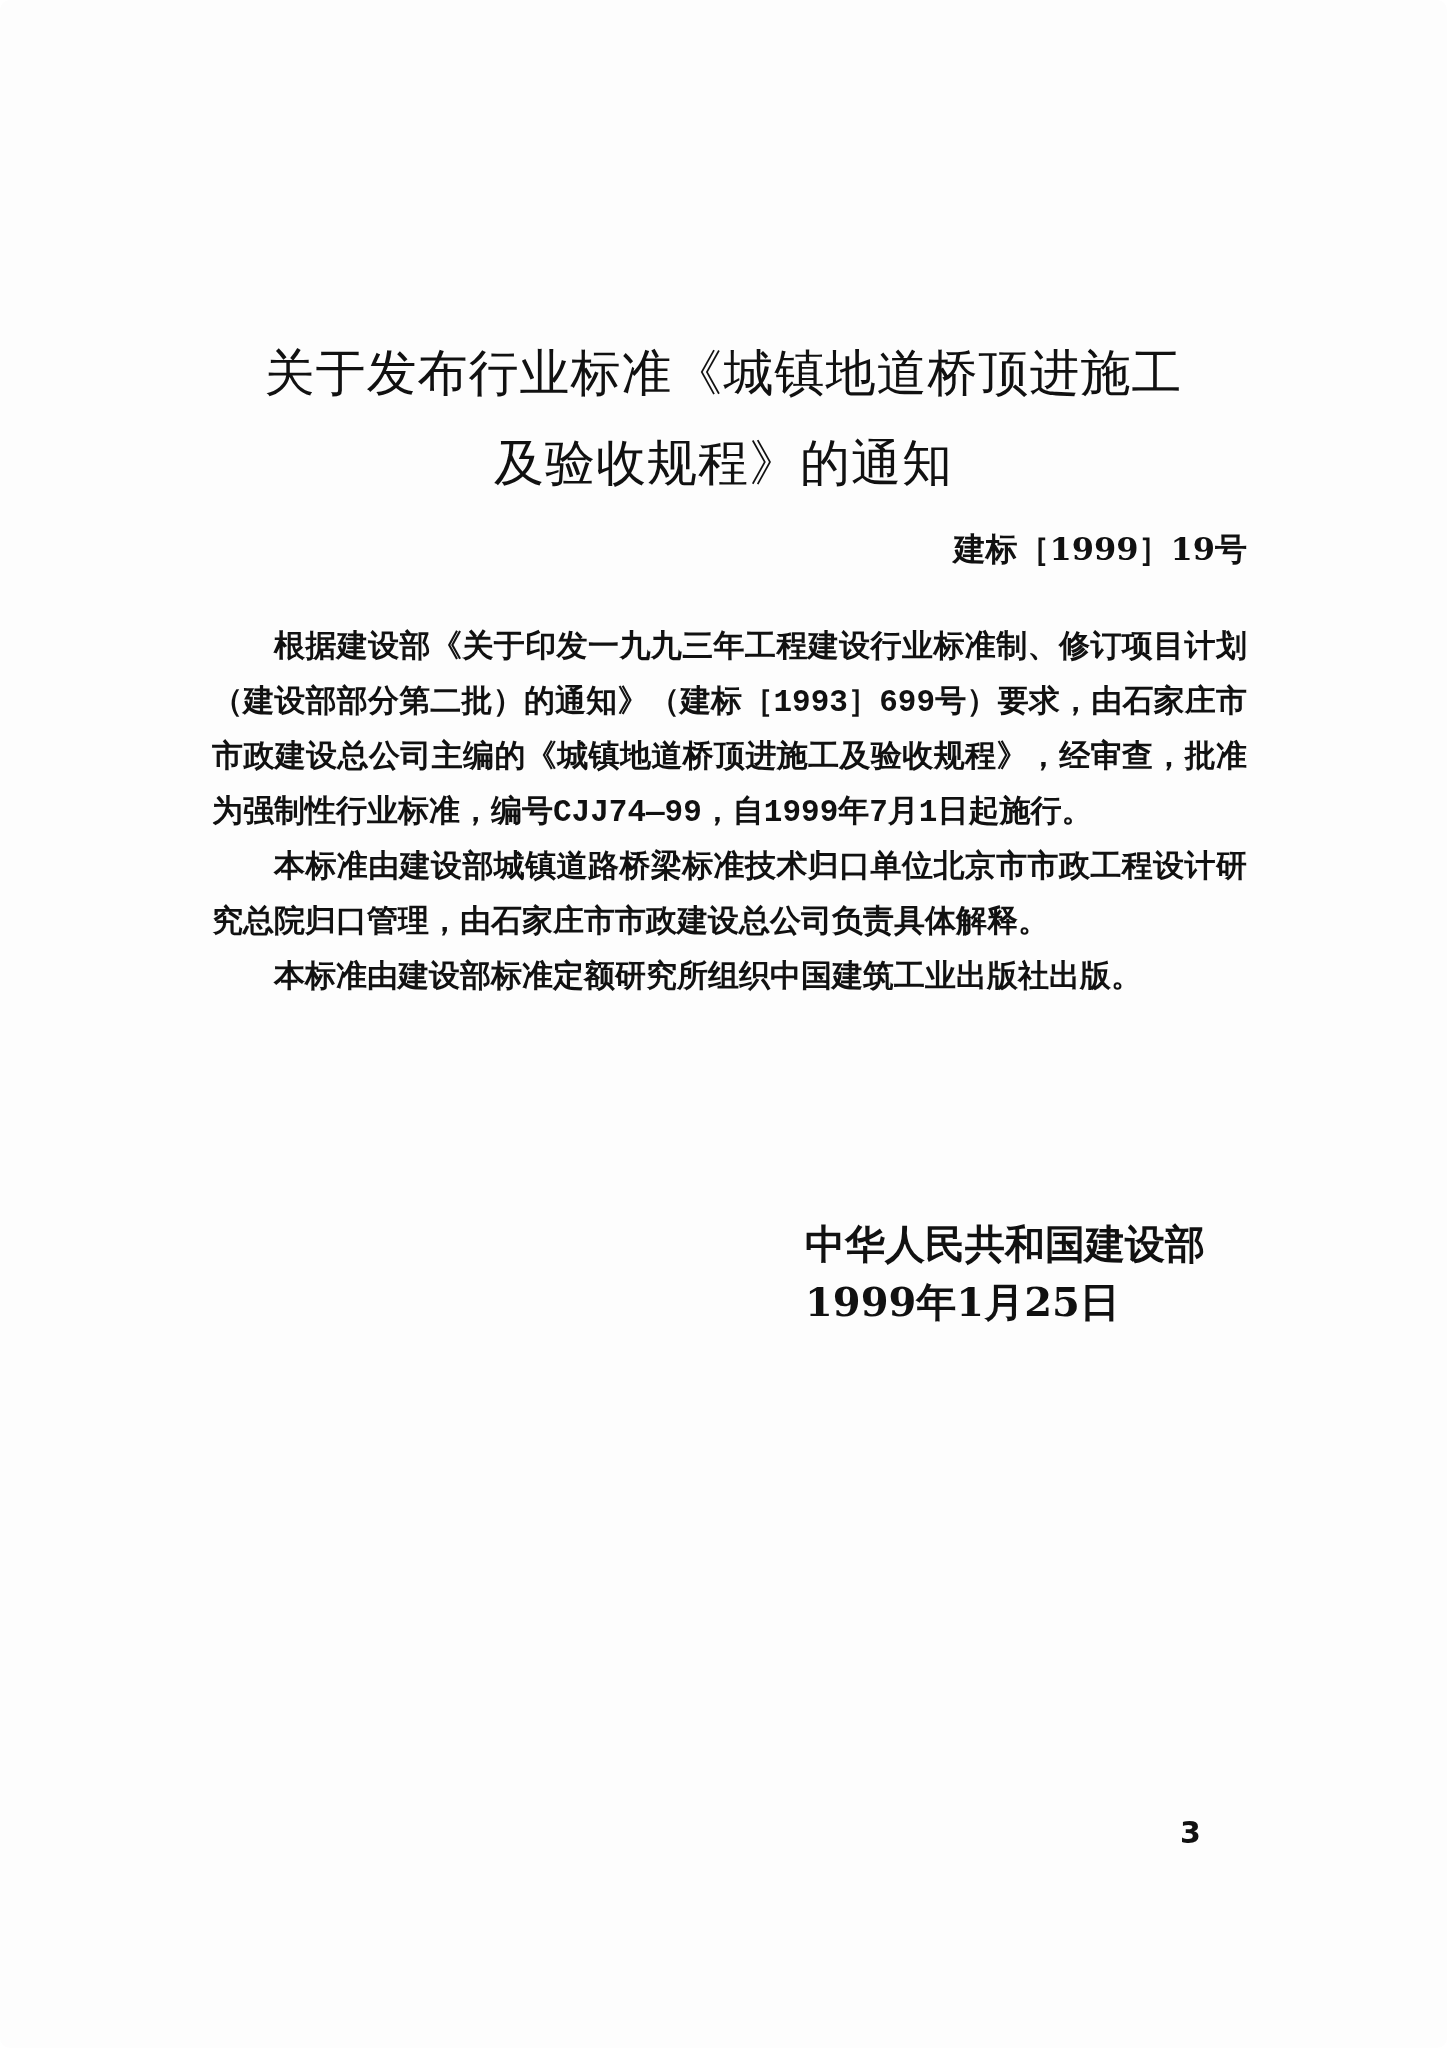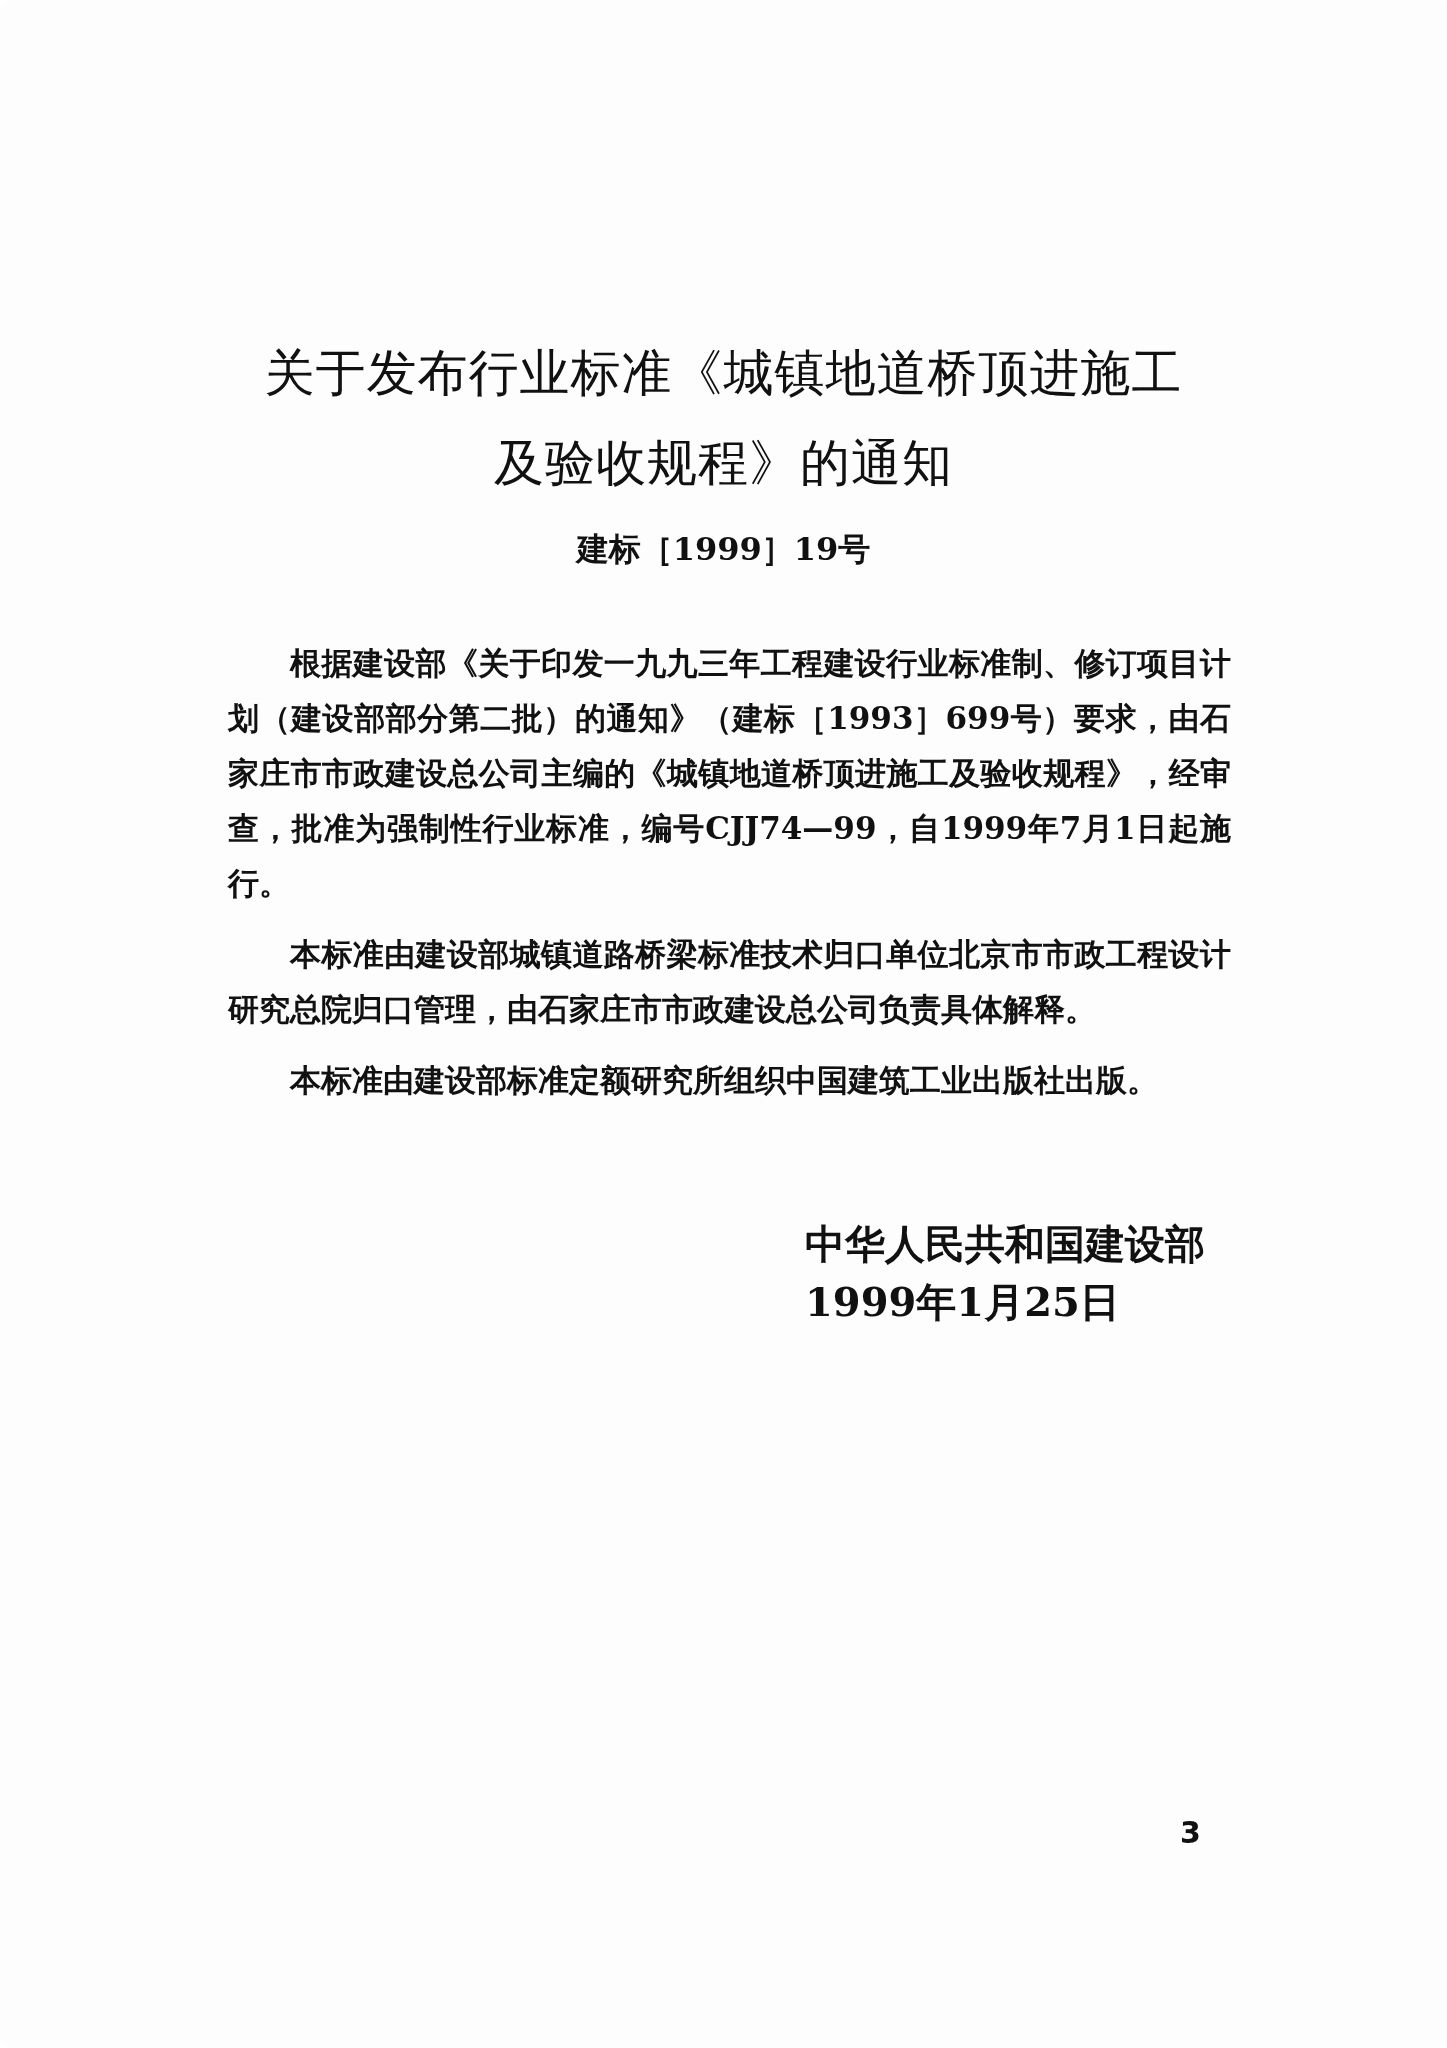--- a/index.html
+++ b/index.html
@@ -3,25 +3,25 @@
   <meta charset="utf-8">
   <style>
     html, body { margin: 0; padding: 0; background: #ffffff; }
     body { width: 1447px; height: 2048px; position: relative; overflow: hidden;
       font-family: "DejaVu Serif", "Liberation Serif", serif; color: #111; }
     .page { position: absolute; left: 0; top: 0; width: 1447px; height: 2048px; background: #fdfdfd; border-radius: 10px; }
     .title { position: absolute; left: 200px; width: 1047px; text-align: center;
       font-size: 50px; letter-spacing: 1px; line-height: 66px; font-weight: normal; }
     .title.l1 { top: 340px; }
     .title.l2 { top: 430px; }
-    .docno { position: absolute; left: 200px; width: 1047px; top: 528px; text-align: center;
+    .docno { position: absolute; left: 200px; width: 1047px; top: 528px; text-align: right;
       font-size: 32px; font-weight: bold; }
     .body { position: absolute; left: 212px; width: 1035px; top: 620px;
       font-size: 31px; font-weight: bold; line-height: 55px; text-align: justify; }
-    .body p { margin: 16px; text-indent: 2em; }
+    .body p { margin: 0; text-indent: 2em; font-family: Liberation Mono, monospace; }
     .sign { position: absolute; left: 805px; top: 1215px; font-size: 40px; font-weight: bold; line-height: 58px; }
     .pagenum { position: absolute; left: 1180px; top: 1815px; font-size: 30px; font-weight: bold;
       font-family: "DejaVu Sans", sans-serif; }
   </style>
 </head>
 <body>
 
 <div class="page">
   <div class="title l1">关于发布行业标准《城镇地道桥顶进施工</div>
   <div class="title l2">及验收规程》的通知</div>

